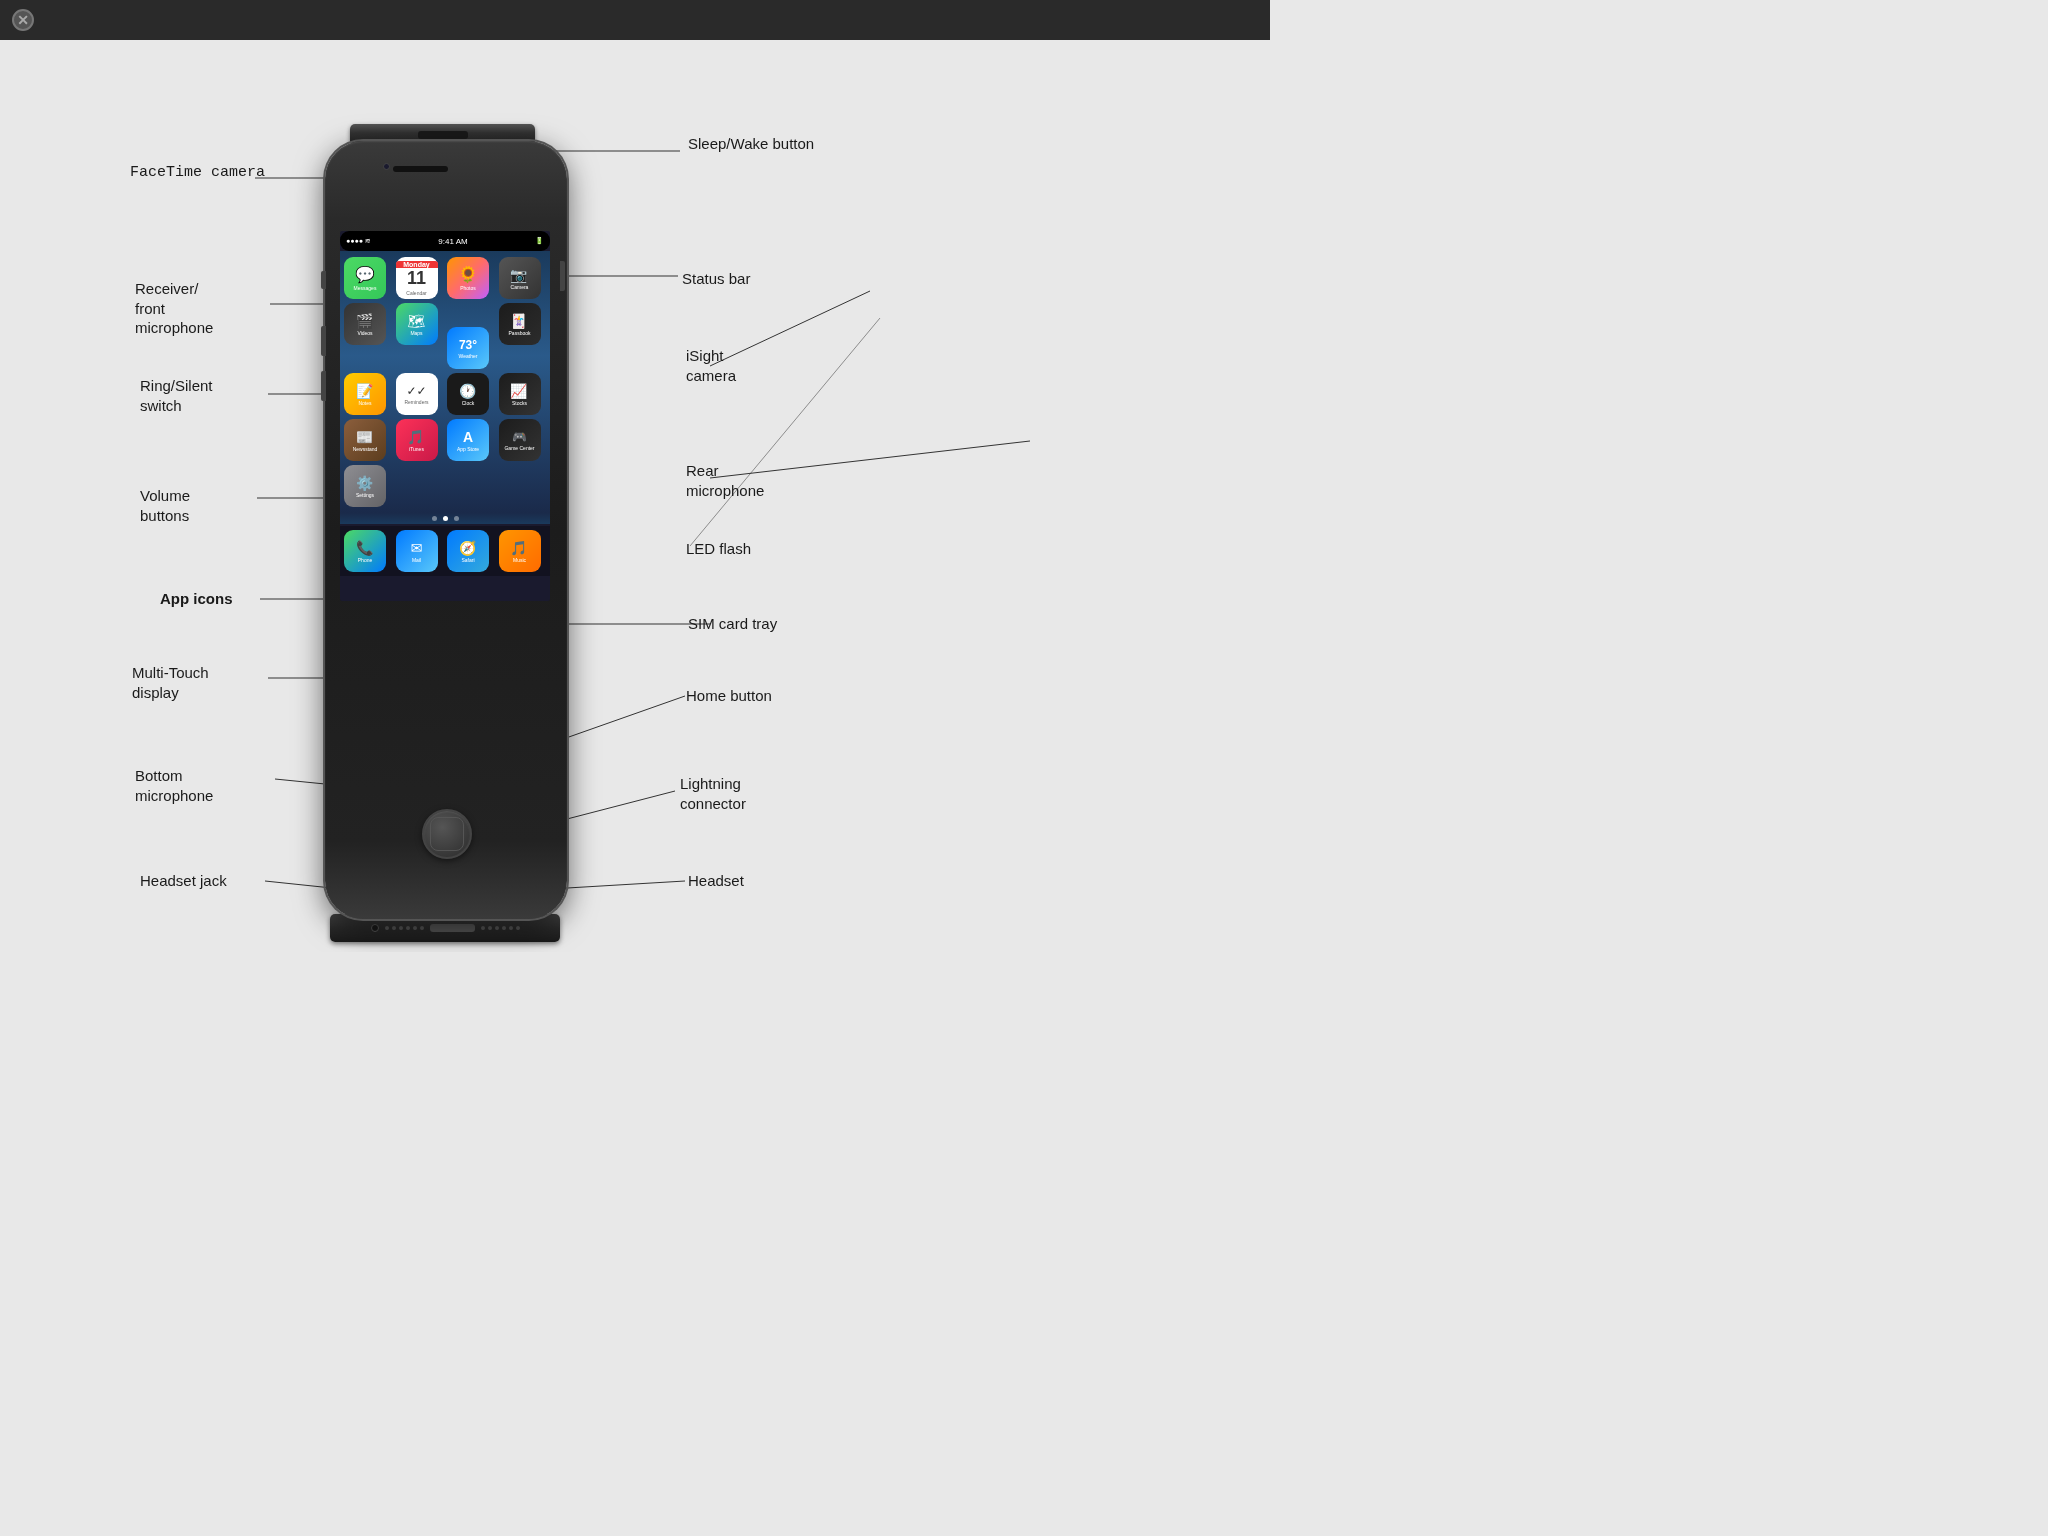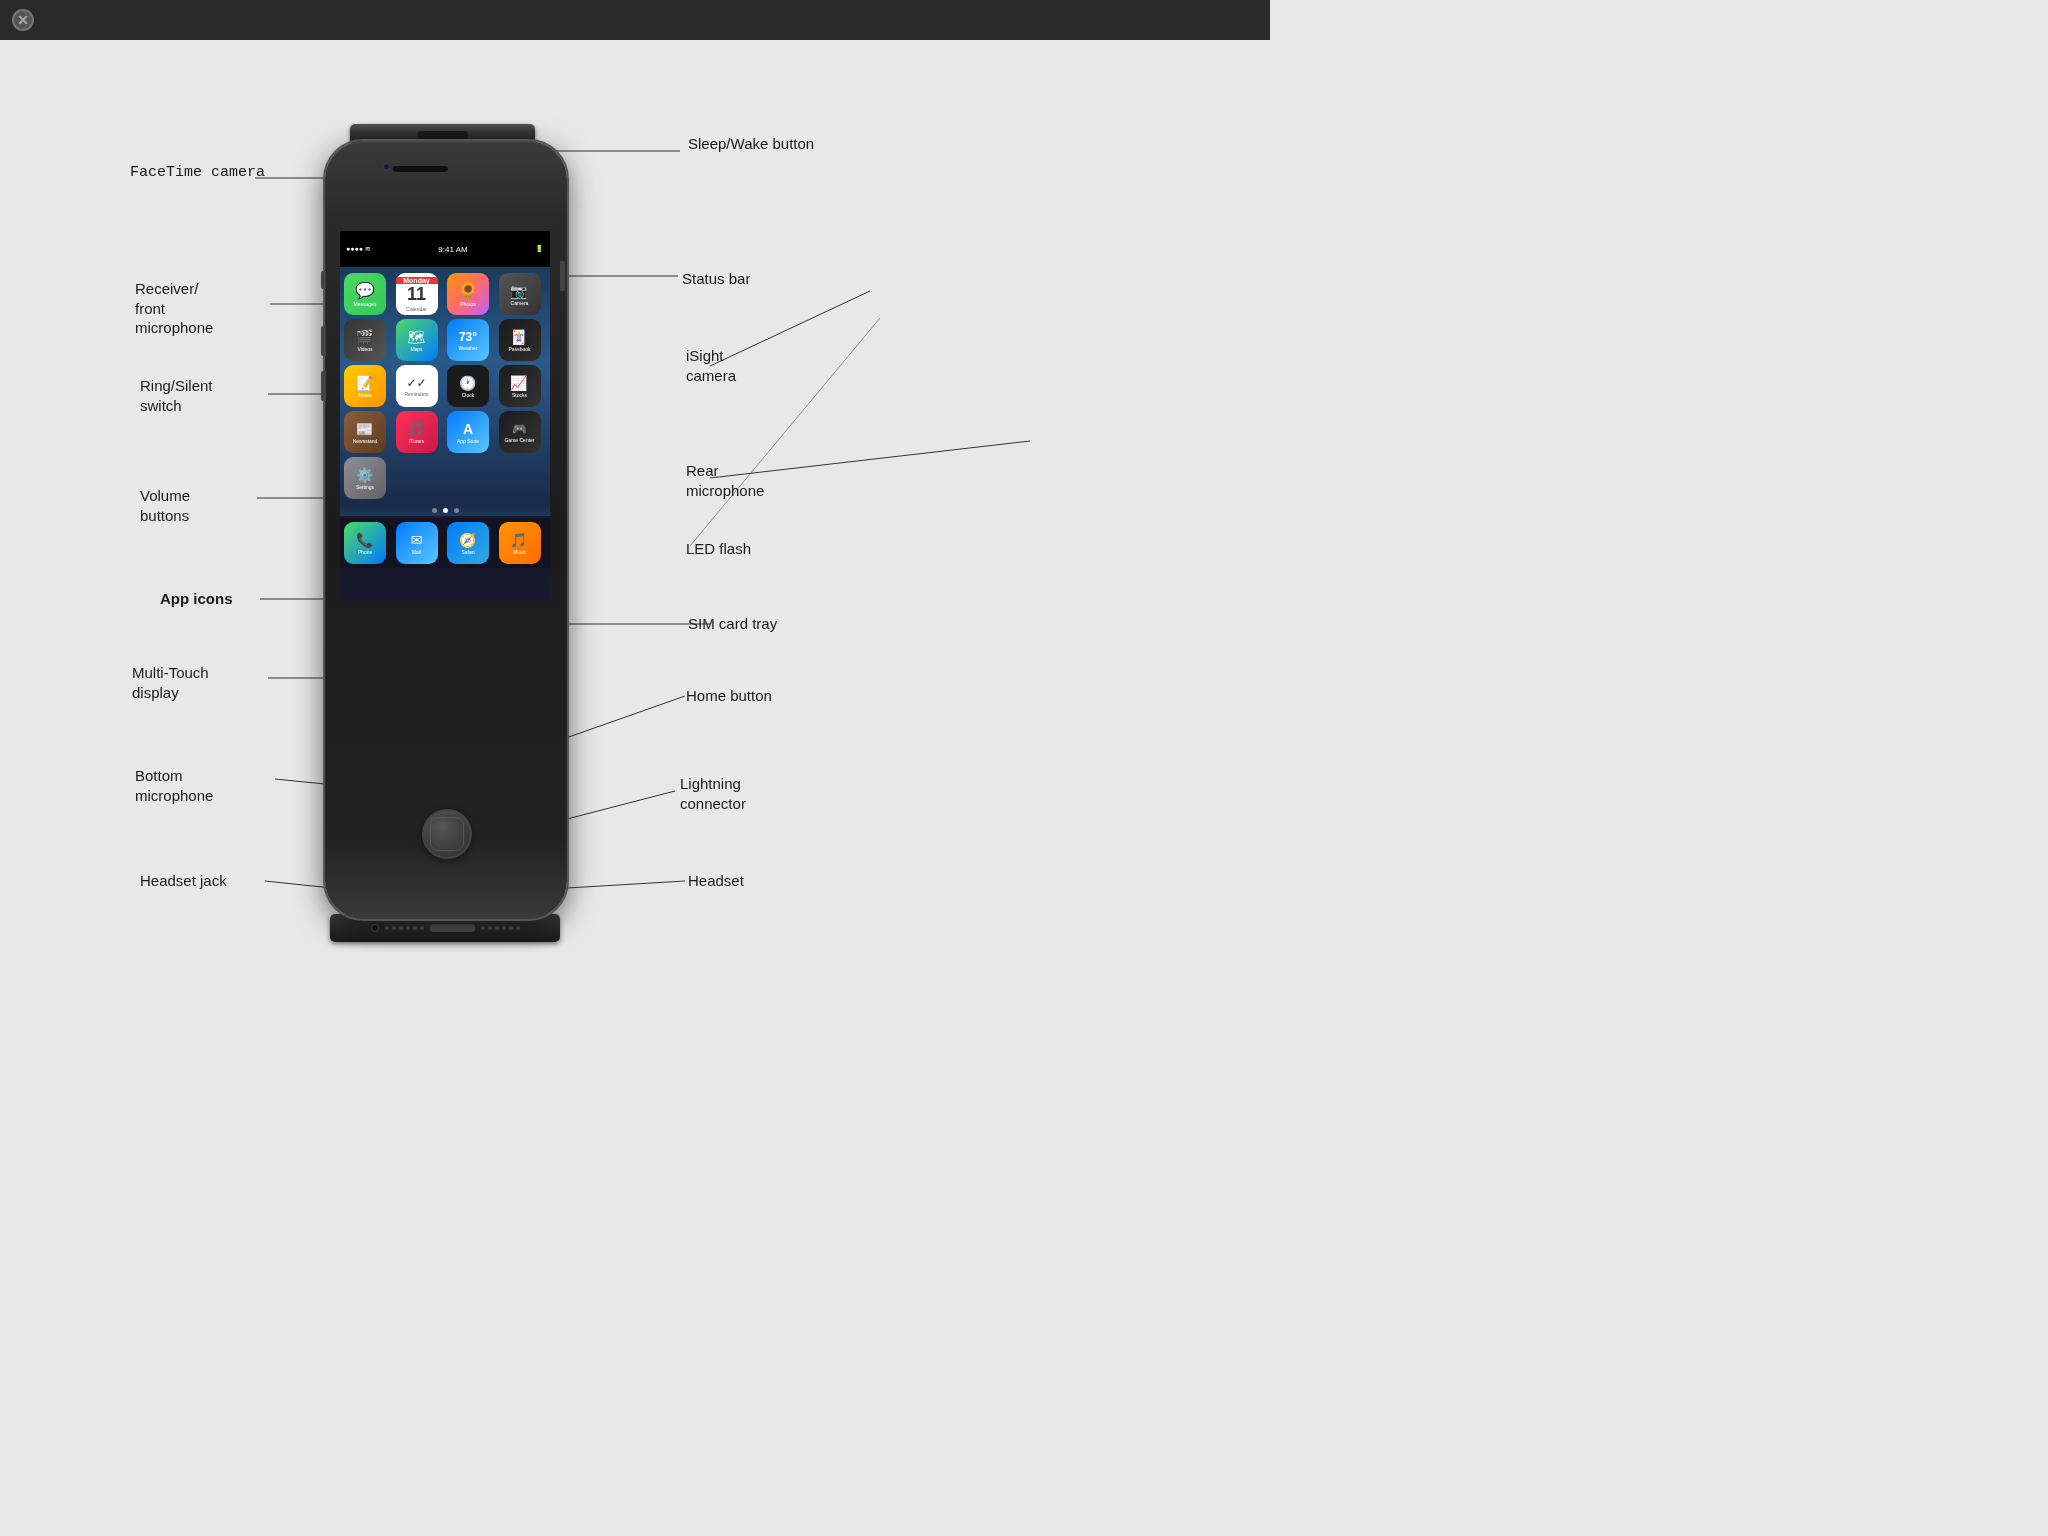--- a/index.html
+++ b/index.html
@@ -132,28 +132,29 @@
       width: 210px;
       height: 370px;
       background: #1a1a2e;
       border-radius: 2px;
       overflow: hidden;
     }
 
     
     .screen-statusbar {
       width: 100%;
-      height: 36px;
+      height: 20px;
       background: #000;
       display: flex;
       align-items: center;
       justify-content: space-between;
       padding: 0 6px;
       font-size: 8px;
       color: white;
+      border-radius: 9px;
     }
 
     
     .app-grid {
       display: grid;
       grid-template-columns: repeat(4, 1fr);
       gap: 4px;
       padding: 6px 4px;
       background: linear-gradient(180deg, #1a3a5c 0%, #2a5a8a 40%, #1a2a4a 100%);
     }
@@ -176,21 +177,21 @@
       margin-top: 1px;
     }
 
     
     .app-messages { background: linear-gradient(135deg, #4cd964, #34c759); }
     .app-calendar { background: white; color: #333; }
     .app-photos { background: linear-gradient(135deg, #ff9500, #ff6b6b, #bf5fff); }
     .app-camera { background: linear-gradient(135deg, #555, #333); }
     .app-videos { background: linear-gradient(135deg, #333, #555); }
     .app-maps { background: linear-gradient(135deg, #4cd964, #007aff); }
-    .app-weather { background: linear-gradient(135deg, #007aff, #5ac8fa); }
+    .app-weather { background: linear-gradient(135deg, #007aff, #5ac8fa); margin-top: 24px; }
     .app-passbook { background: linear-gradient(135deg, #1c1c1c, #2c2c2c); }
     .app-notes { background: linear-gradient(135deg, #ffcc00, #ff9500); }
     .app-reminders { background: white; color: #333; }
     .app-clock { background: white; color: #333; }
     .app-stocks { background: linear-gradient(135deg, #1c1c1c, #333); }
     .app-newsstand { background: linear-gradient(135deg, #8b5e3c, #5c3d1e); }
     .app-itunes { background: linear-gradient(135deg, #fc3158, #c91948); }
     .app-appstore { background: linear-gradient(135deg, #007aff, #5ac8fa); }
     .app-gamecenter { background: linear-gradient(135deg, #1c1c1c, #333); }
     .app-settings { background: linear-gradient(135deg, #8e8e93, #636366); }

